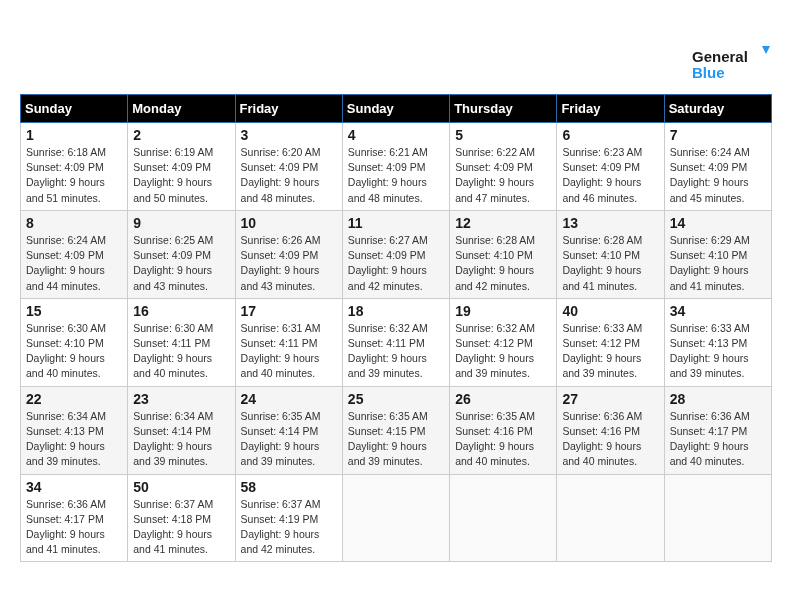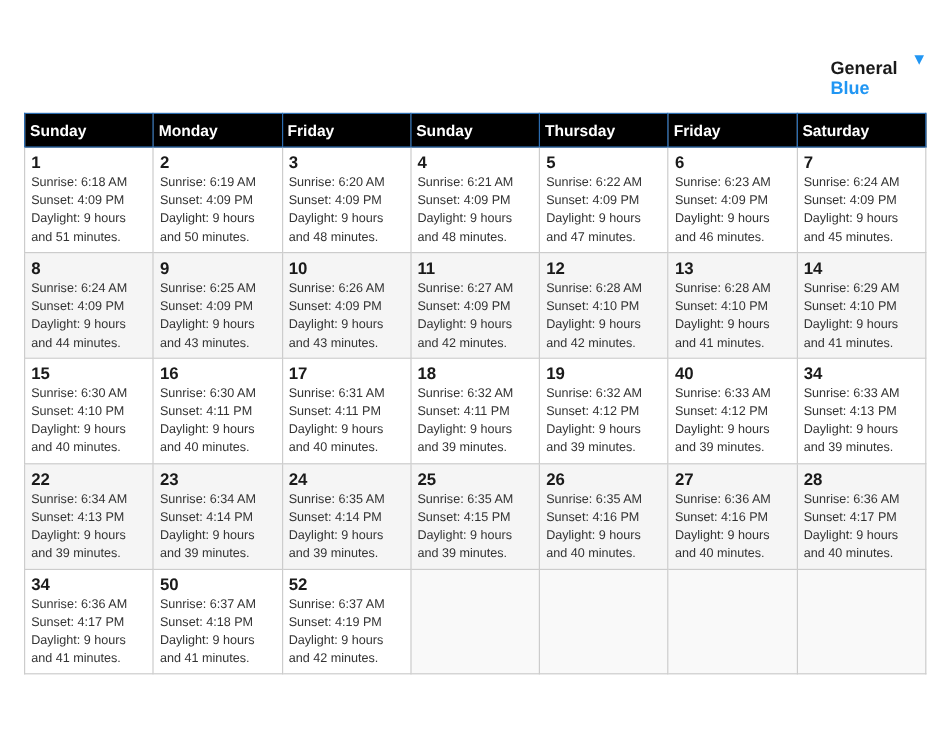--- a/index.html
+++ b/index.html
@@ -232,21 +232,21 @@
       <tr>
         <td>
           <span class="day-num">34</span>
           <div class="day-info">Sunrise: 6:36 AM<br>Sunset: 4:17 PM<br>Daylight: 9 hours and 41 minutes.</div>
         </td>
         <td>
           <span class="day-num">50</span>
           <div class="day-info">Sunrise: 6:37 AM<br>Sunset: 4:18 PM<br>Daylight: 9 hours and 41 minutes.</div>
         </td>
         <td>
-          <span class="day-num">52</span>
+          <span class="day-num">58</span>
           <div class="day-info">Sunrise: 6:37 AM<br>Sunset: 4:19 PM<br>Daylight: 9 hours and 42 minutes.</div>
         </td>
         <td class="empty-cell"></td>
         <td class="empty-cell"></td>
         <td class="empty-cell"></td>
         <td class="empty-cell"></td>
       </tr>
     </tbody>
 </table>
 

